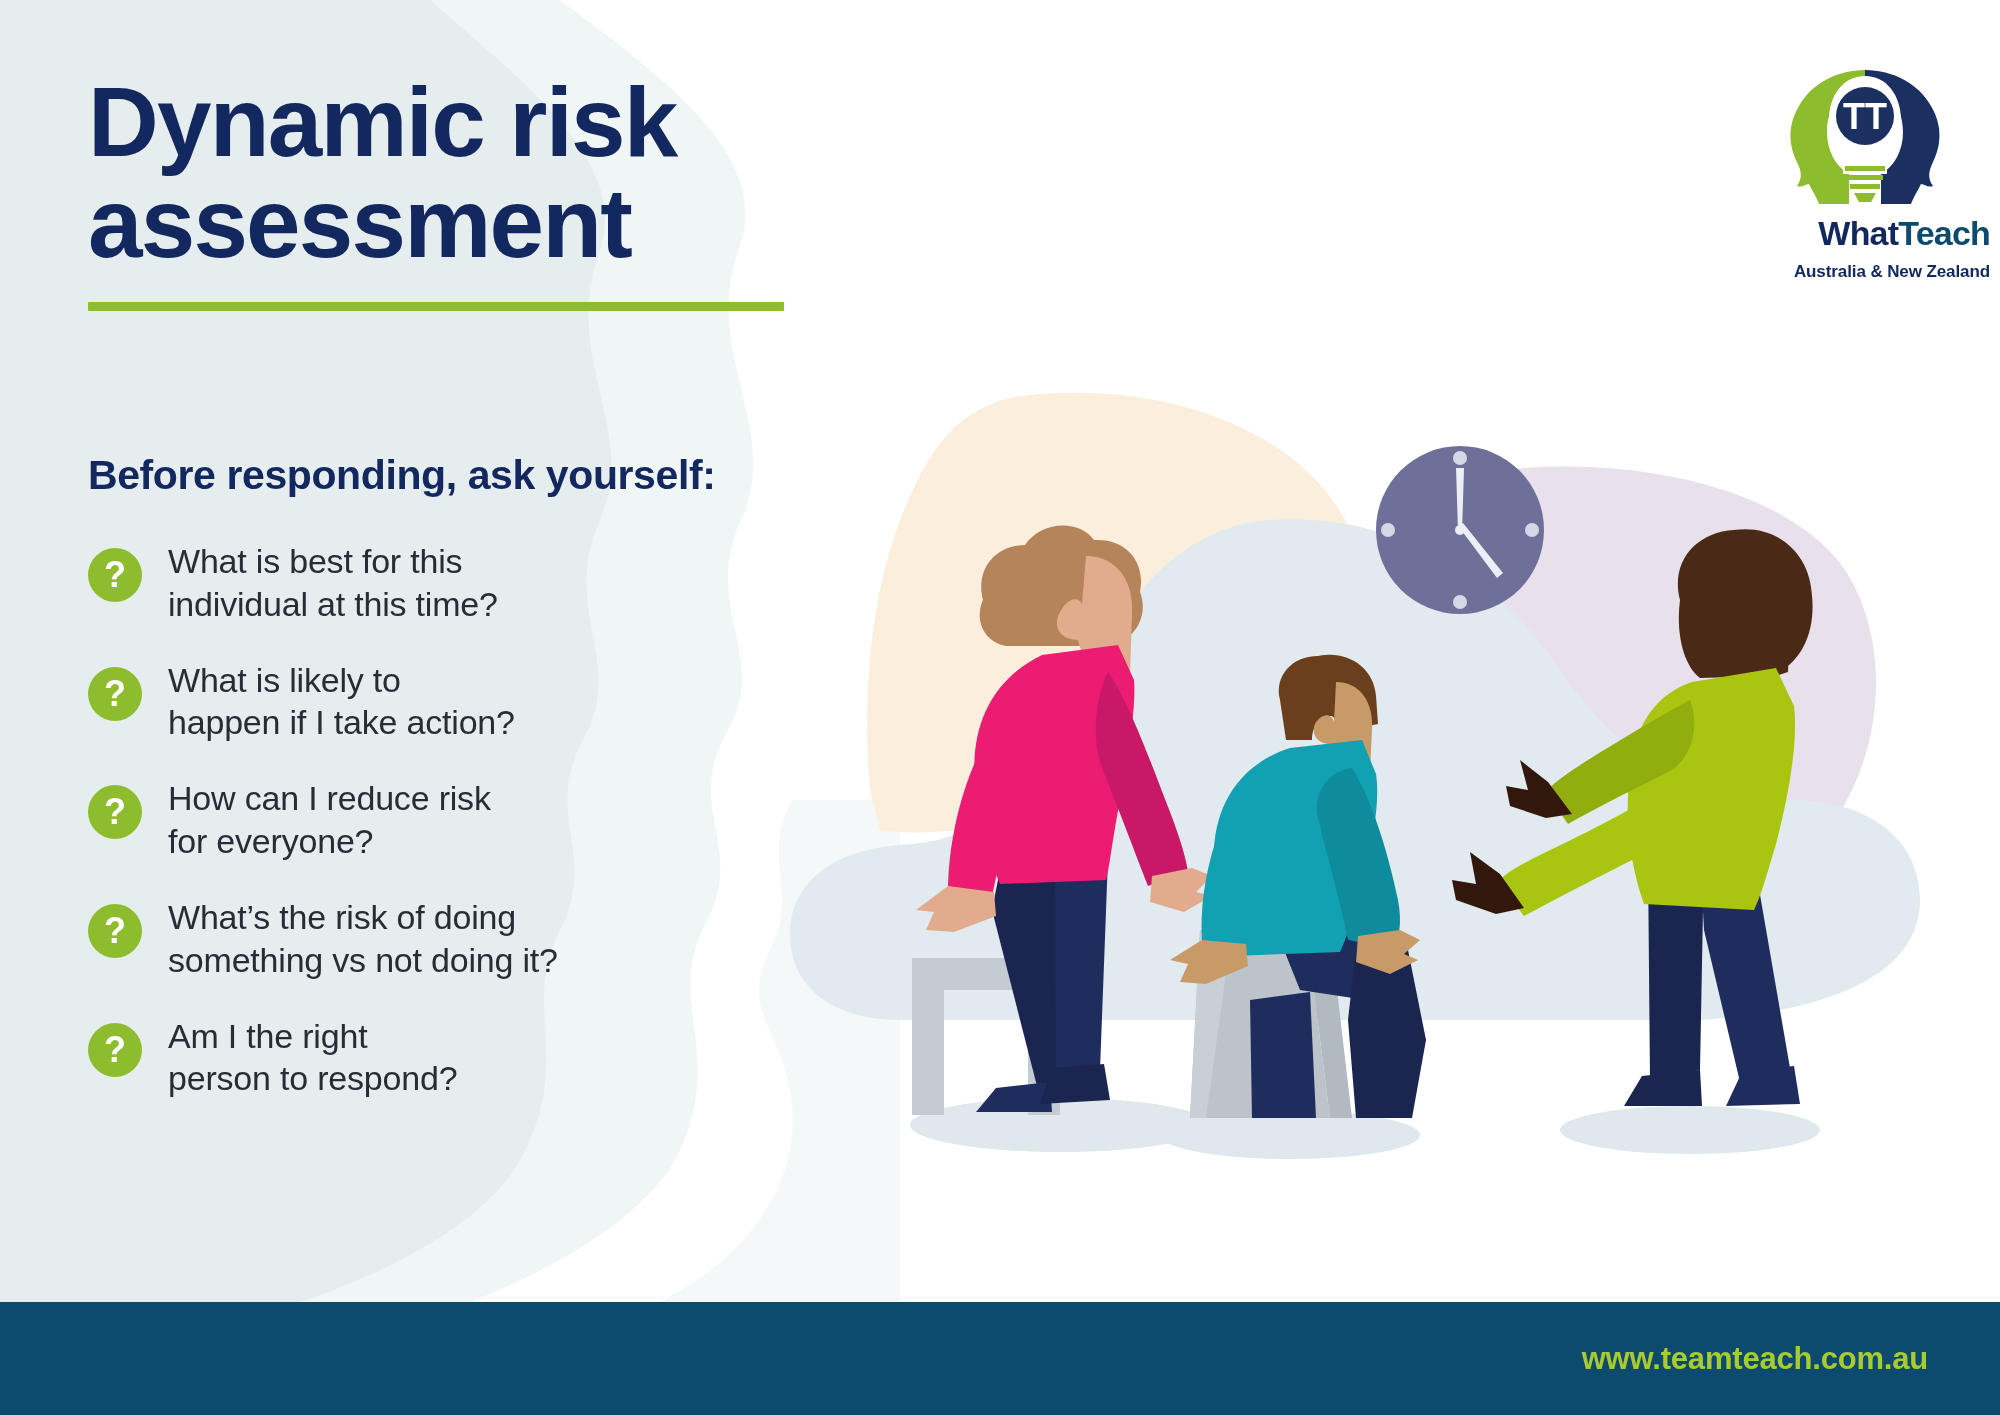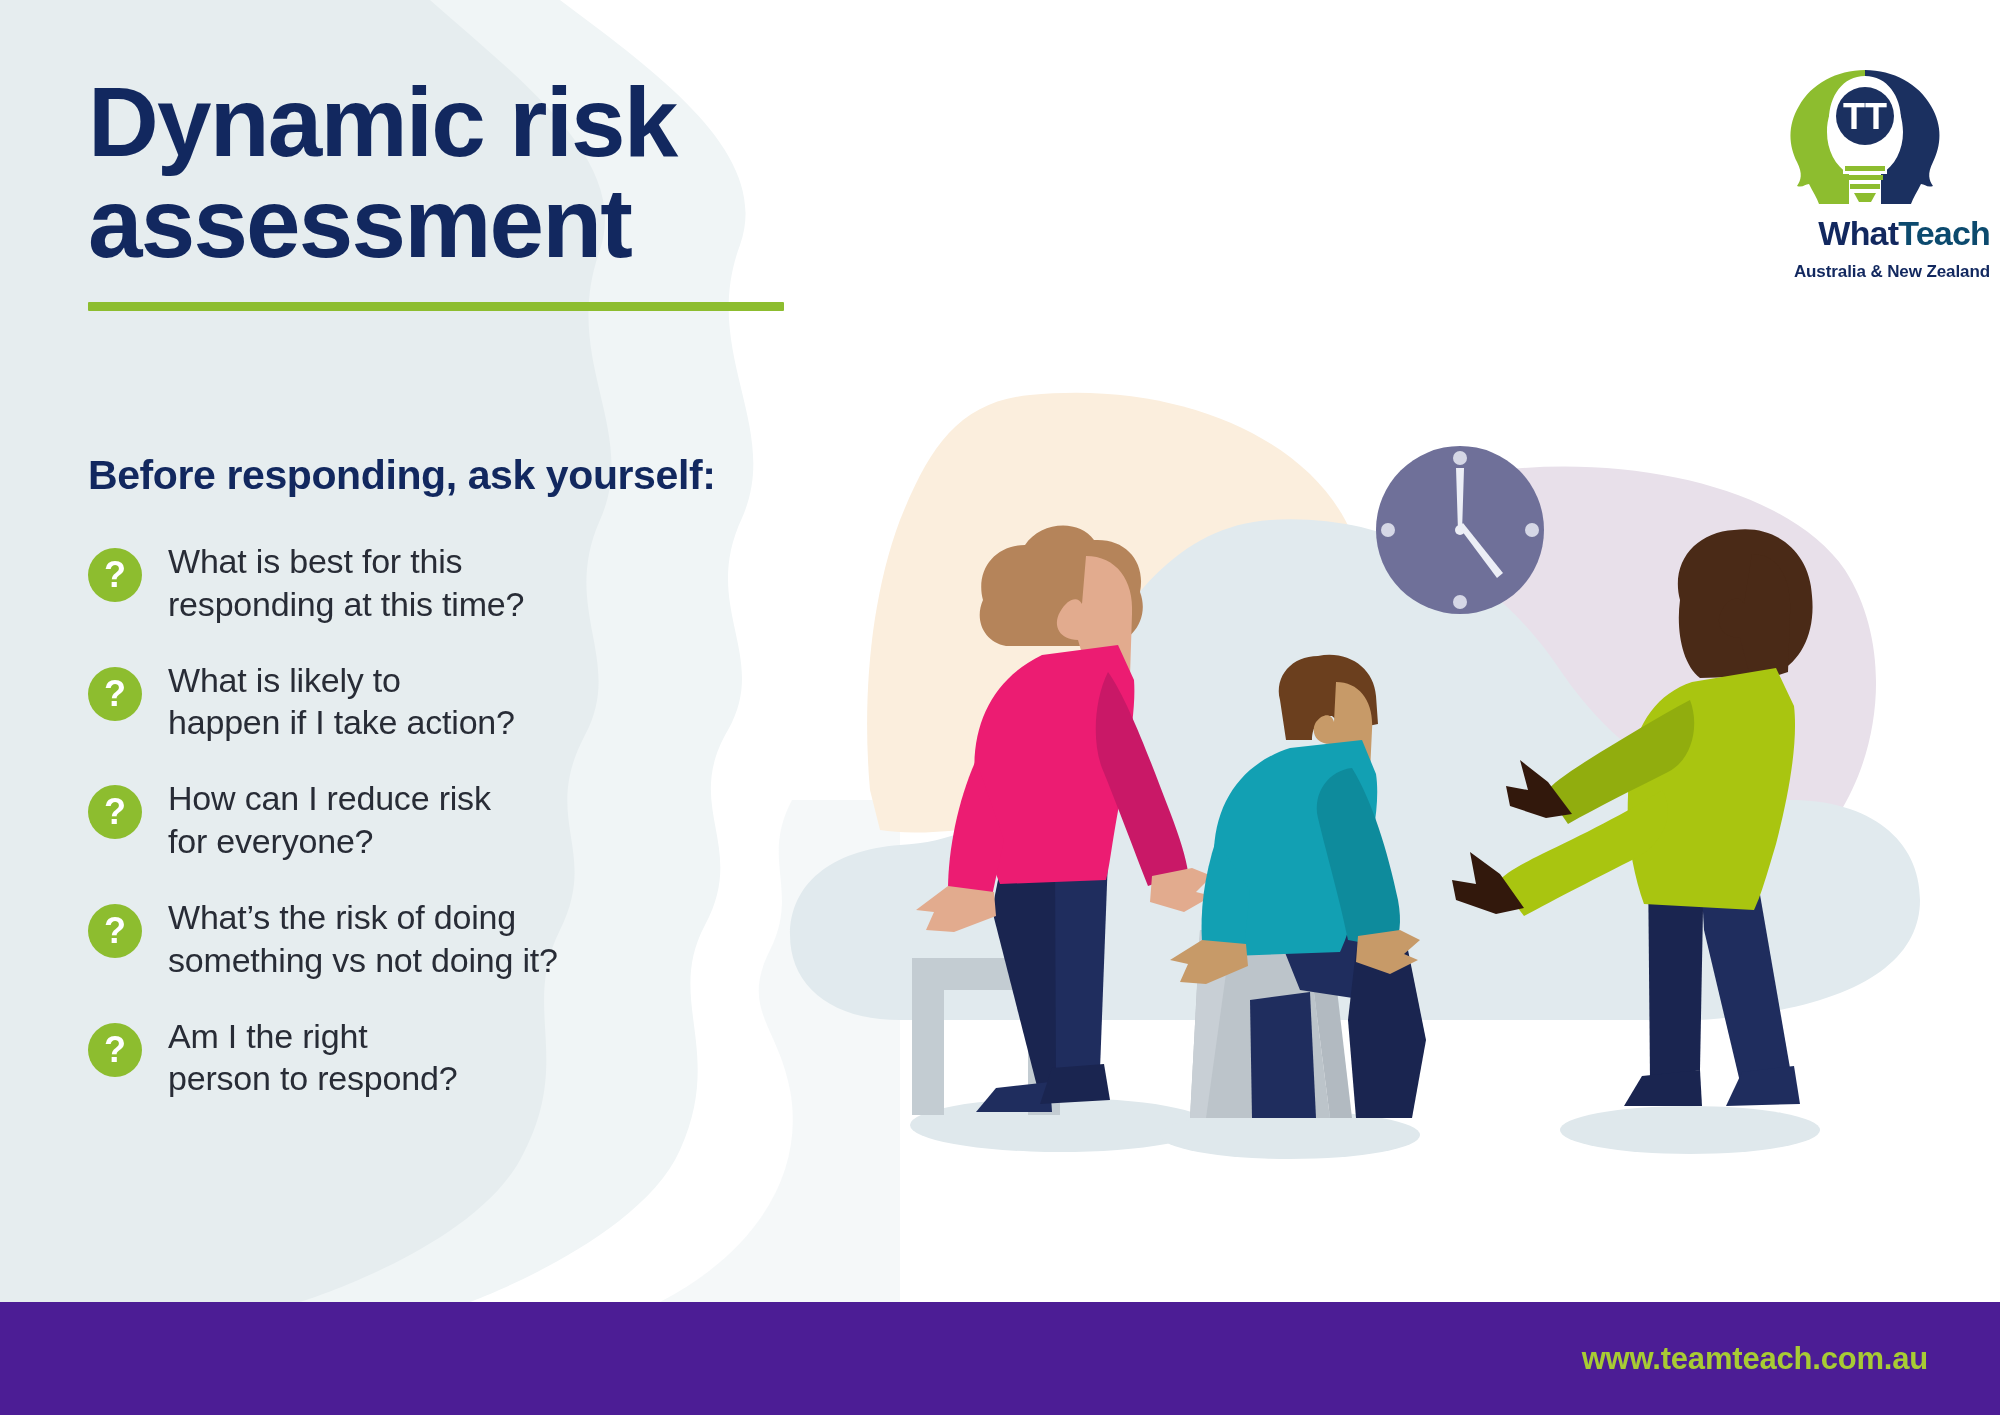--- a/index.html
+++ b/index.html
@@ -143,21 +143,21 @@
     white-space: nowrap;
   }
 
   
   .footer {
     position: absolute;
     left: 0;
     top: 1302px;
     width: 2000px;
     height: 113px;
-    background: #4c1d95;
+    background: #0c4a6e;
   }
   .footer-url {
     position: absolute;
     right: 72px;
     top: 50%;
     transform: translateY(-50%);
     font-size: 31px;
     font-weight: bold;
     color: #a8cb34;
     letter-spacing: -0.2px;
@@ -381,21 +381,21 @@
     <h1 class="poster-title"><span>Dynamic risk</span><br><span>assessment</span></h1>
     <div class="title-rule"></div>
   </div>
 
   <h2 class="subhead">Before responding, ask yourself:</h2>
 
   <ul class="q-list">
     <li class="q-item">
       <span class="q-badge">?</span>
       <span class="q-text">What is best for this
-responding at this time?</span>
+individual at this time?</span>
     </li>
     <li class="q-item">
       <span class="q-badge">?</span>
       <span class="q-text">What is likely to
 happen if I take action?</span>
     </li>
     <li class="q-item">
       <span class="q-badge">?</span>
       <span class="q-text">How can I reduce risk
 for everyone?</span>

